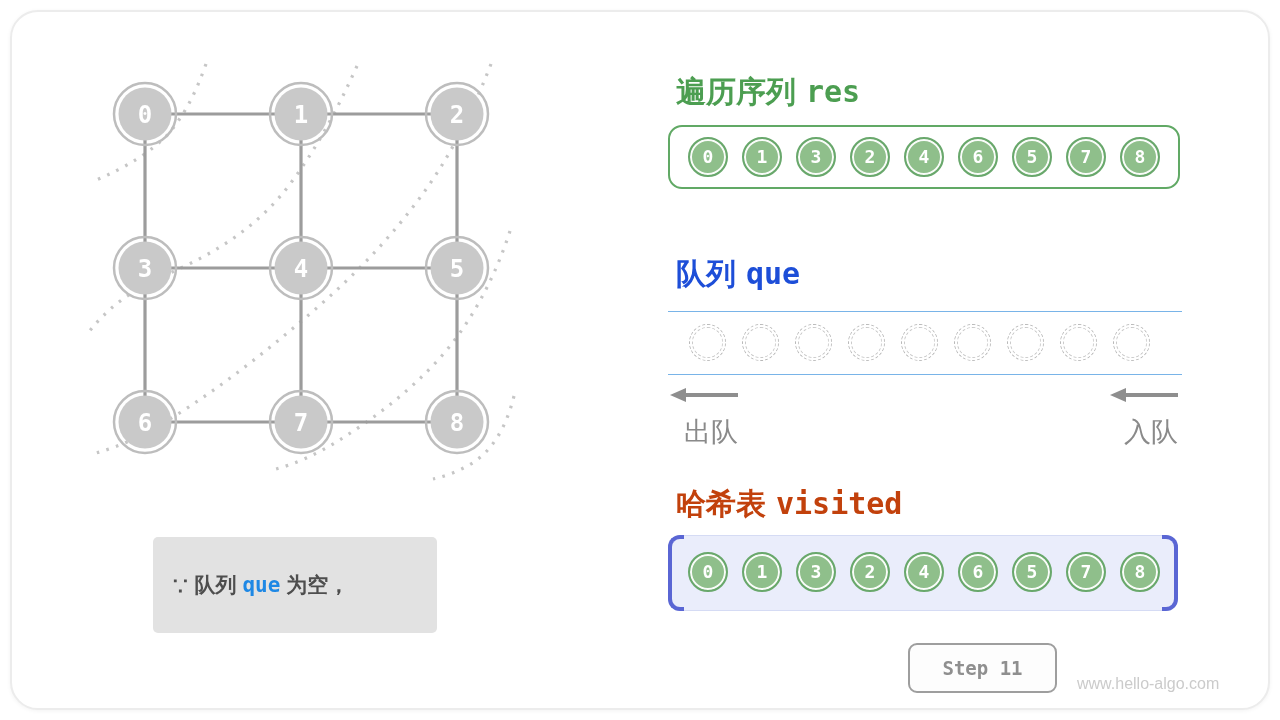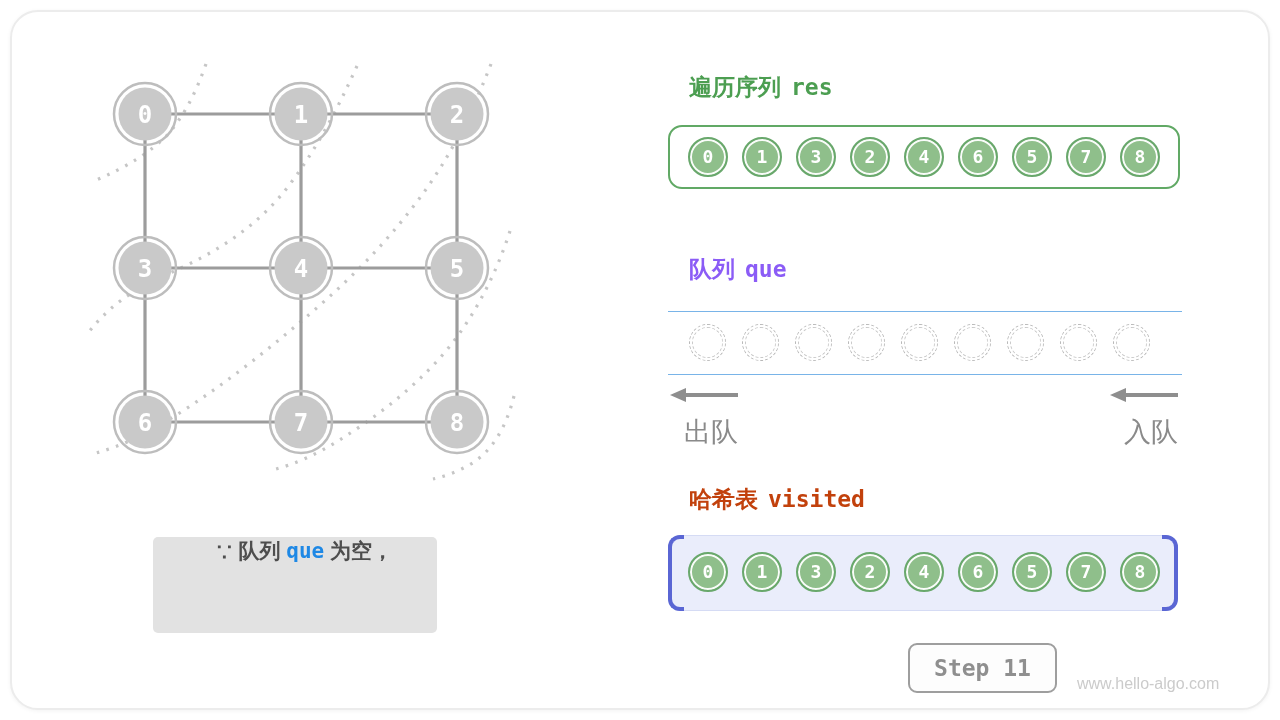--- a/index.html
+++ b/index.html
@@ -1,50 +1,50 @@
 <!DOCTYPE html>
 <html><head>
 <meta charset="utf-8">
 <style>
   html,body{margin:0;padding:0;background:#ffffff;}
   #stage{position:relative;width:1280px;height:720px;font-family:"Liberation Sans",sans-serif;overflow:hidden;background:#fff;}
   .card{position:absolute;left:10px;top:10px;width:1256px;height:696px;background:#ffffff;border:2px solid #ececec;border-radius:28px;box-shadow:0 1px 4px rgba(0,0,0,.05);}
   .abs{position:absolute;}
   
-  .sec-head{position:absolute;font-size:23px;font-weight:700;white-space:nowrap;margin-left:13px;}
+  .sec-head{position:absolute;font-size:30px;font-weight:700;white-space:nowrap;}
   .sec-head .code{font-family:"DejaVu Sans Mono",monospace;font-weight:700;margin-left:10px;}
   .head-res{color:#4c9e51;}
-  .head-que{color:#8b5cf6;}
+  .head-que{color:#1d4ed8;}
   .head-vis{color:#c2410c;}
   
   .crow{position:absolute;display:flex;}
   .gcircle{width:36px;height:36px;border-radius:50%;background:#8fbf8b;border:2px solid #69a86c;
     box-shadow:inset 0 0 0 2px rgba(255,255,255,.95);color:#ffffff;
     font-family:"DejaVu Sans Mono",monospace;font-weight:700;font-size:18px;line-height:36px;text-align:center;flex:none;}
   .slot{width:35px;height:35px;border-radius:50%;border:1.5px dashed #b8b8b8;position:relative;flex:none;}
   .slot::after{content:'';position:absolute;inset:2px;border-radius:50%;border:1.5px dashed #c9c9c9;}
   
   .res-box{position:absolute;left:668px;top:125px;width:512px;height:64px;border:2px solid #61a965;border-radius:14px;background:#fff;box-sizing:border-box;}
   
   .que-band{position:absolute;left:668px;top:311px;width:514px;height:64px;border-top:1.5px solid #79b4e8;border-bottom:1.5px solid #79b4e8;box-sizing:border-box;}
   .que-label{position:absolute;top:414px;font-size:27px;color:#8a8a8a;}
   
   .vis-box{position:absolute;left:668px;top:535px;width:510px;height:76px;background:#eaedfb;border:1px solid #d5dbf4;border-radius:12px;box-sizing:border-box;}
   .vis-box .bracket{position:absolute;top:-1px;height:76px;width:16px;box-sizing:border-box;}
   .vis-box .bracket.l{left:-1px;border-left:4px solid #5a66d4;border-top:4px solid #5a66d4;border-bottom:4px solid #5a66d4;border-radius:12px 0 0 12px;}
   .vis-box .bracket.r{right:-1px;border-right:4px solid #5a66d4;border-top:4px solid #5a66d4;border-bottom:4px solid #5a66d4;border-radius:0 12px 12px 0;}
   
   .note{position:absolute;left:153px;top:537px;width:284px;height:96px;background:#e2e2e2;border-radius:5px;
-    display:flex;flex-direction:row;justify-content:center;gap:13px;padding-left:19px;box-sizing:border-box;}
+    display:flex;flex-direction:column;justify-content:center;gap:13px;padding-left:19px;box-sizing:border-box;}
   .note .line{font-size:21px;font-weight:700;color:#4e4e4e;white-space:nowrap;}
   .note .code{font-family:"DejaVu Sans Mono",monospace;color:#1e88e5;font-weight:700;}
   
   .step{position:absolute;left:908px;top:643px;width:149px;height:50px;border:2.5px solid #9e9e9e;border-radius:9px;background:#fdfdfd;
     box-sizing:border-box;display:flex;align-items:center;justify-content:center;
-    font-family:"DejaVu Sans Mono",monospace;font-weight:700;font-size:23px;color:#8f8f8f;}
+    font-family:"DejaVu Sans Mono",monospace;font-weight:700;font-size:19px;color:#8f8f8f;}
   .watermark{position:absolute;left:1077px;top:675px;width:162px;text-align:left;
     font-family:Liberation Sans, sans-serif;font-size:16px;color:#cbcbcb;white-space:nowrap;}
   .arrow-label-r{right:102px;left:auto;}
 </style>
 </head>
 <body>
 
 <div id="stage">
   <div class="card"></div>
 

